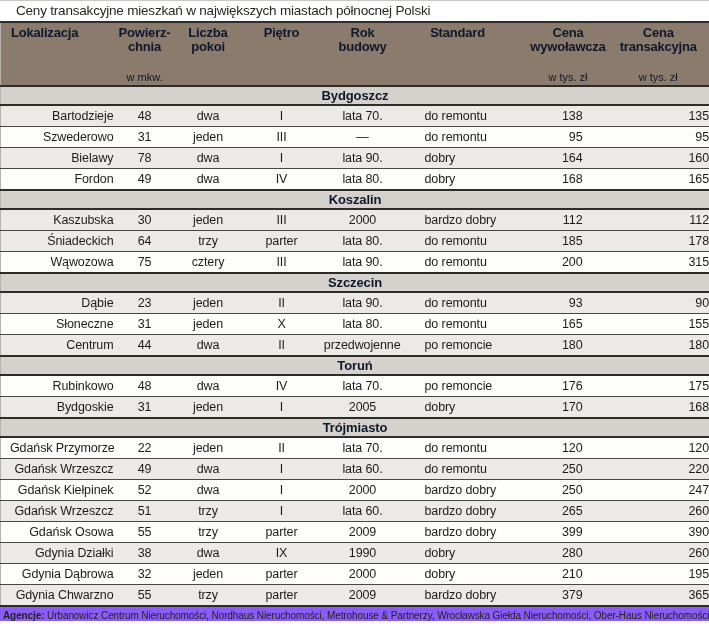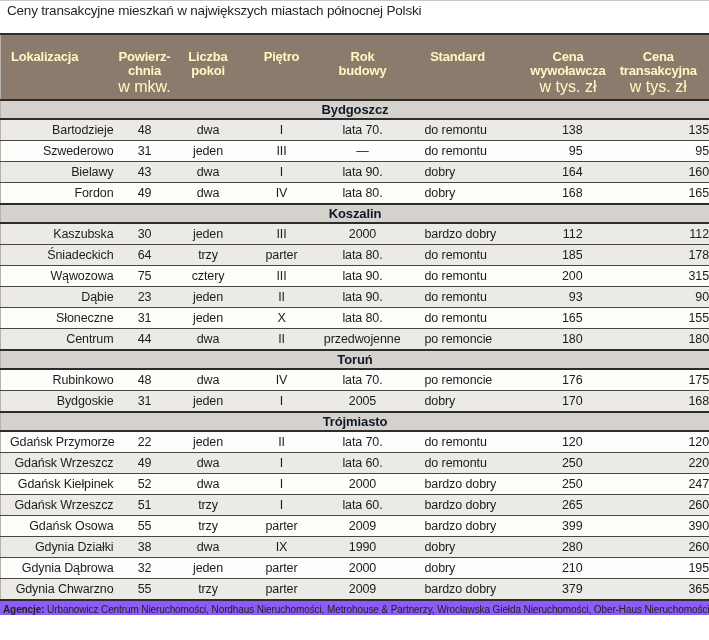--- a/index.html
+++ b/index.html
@@ -8,23 +8,23 @@
     width: 709px;
     height: 640px;
     background: #ffffff;
     font-family: "Liberation Sans", sans-serif;
     color: #1c1c1a;
     box-sizing: border-box;
     border-top: 1px solid #c9c7c4;
     overflow: hidden;
   }
   .title {
-    height: 32px;
+    height: 20px;
     line-height: 20px;
-    padding-left: 7px;
+    padding-left: 16px;
     font-size: 13.5px;
     letter-spacing: -0.2px;
     color: #262624;
     background: #ffffff;
   }
   table.price-table {
     border-collapse: collapse;
     table-layout: fixed;
     width: 709px;
     border-left: 1px solid #b5b2ae;
@@ -34,40 +34,40 @@
   col.c1 { width: 62px; }
   col.c2 { width: 65px; }
   col.c3 { width: 82px; }
   col.c4 { width: 80px; }
   col.c5 { width: 110px; }
   col.c6 { width: 100px; }
   col.c7 { width: 97px; }
 
   thead th {
     background: #8b7b6d;
-    color: #fef9c3;
+    color: #0f172a;
     vertical-align: top;
     font-size: 13px;
     line-height: 14px;
     font-weight: bold;
     letter-spacing: -0.2px;
-    padding-top: 15px;
+    padding-top: 3px;
     height: 48px;
     text-align: center;
     border-top: 2px solid #2e2c29;
     border-bottom: 2px solid #2e2c29;
   }
   thead th.c0 { text-align: left; padding-left: 10px; }
   thead th.c6 { padding-left: 12px; }
   thead th.c7 { padding-right: 6px; }
   thead .unit {
     display: block;
     font-weight: normal;
-    font-size: 16px;
-    margin-top: 2px;
+    font-size: 11px;
+    margin-top: 16px;
     letter-spacing: 0;
   }
 
   tr.section td {
     background: #d5d2cd;
     text-align: center;
     font-weight: bold;
     font-size: 13px;
     height: 15px;
     padding: 1px 0;
@@ -153,21 +153,21 @@
           <td class="c1">31</td>
           <td class="c2">jeden</td>
           <td class="c3">III</td>
           <td class="c4">—</td>
           <td class="c5">do remontu</td>
           <td class="c6">95</td>
           <td class="c7">95</td>
         </tr>
         <tr class="shaded">
           <td class="c0">Bielawy</td>
-          <td class="c1">43</td>
+          <td class="c1">78</td>
           <td class="c2">dwa</td>
           <td class="c3">I</td>
           <td class="c4">lata 90.</td>
           <td class="c5">dobry</td>
           <td class="c6">164</td>
           <td class="c7">160</td>
         </tr>
         <tr class="plain">
           <td class="c0">Fordon</td>
           <td class="c1">49</td>
@@ -204,20 +204,23 @@
         <tr class="plain">
           <td class="c0">Wąwozowa</td>
           <td class="c1">75</td>
           <td class="c2">cztery</td>
           <td class="c3">III</td>
           <td class="c4">lata 90.</td>
           <td class="c5">do remontu</td>
           <td class="c6">200</td>
           <td class="c7">315</td>
         </tr>
+        <tr class="section">
+          <td colspan="8">Szczecin</td>
+        </tr>
         <tr class="shaded">
           <td class="c0">Dąbie</td>
           <td class="c1">23</td>
           <td class="c2">jeden</td>
           <td class="c3">II</td>
           <td class="c4">lata 90.</td>
           <td class="c5">do remontu</td>
           <td class="c6">93</td>
           <td class="c7">90</td>
         </tr>

